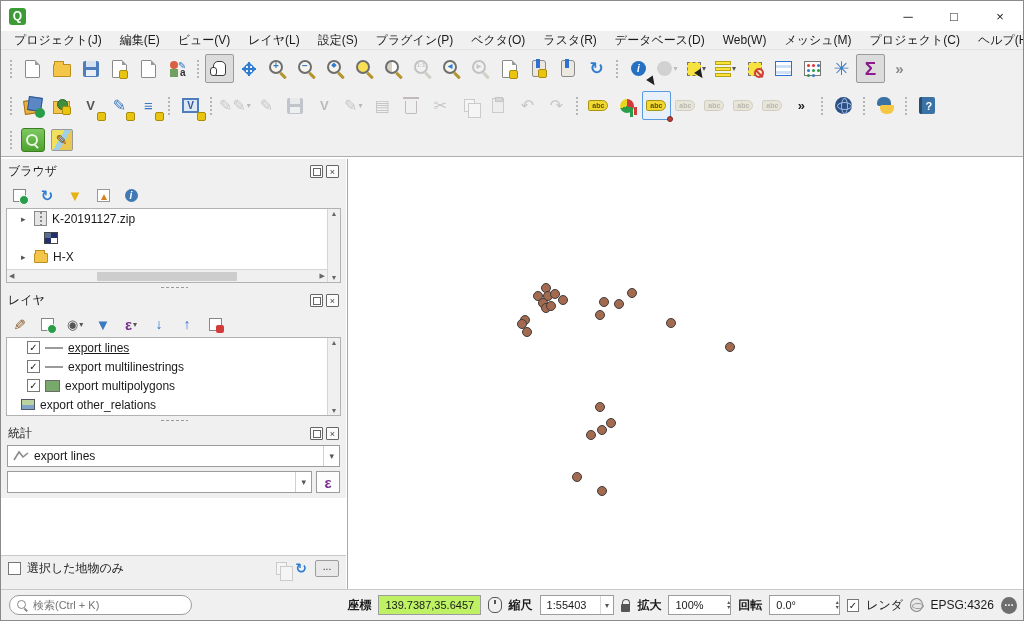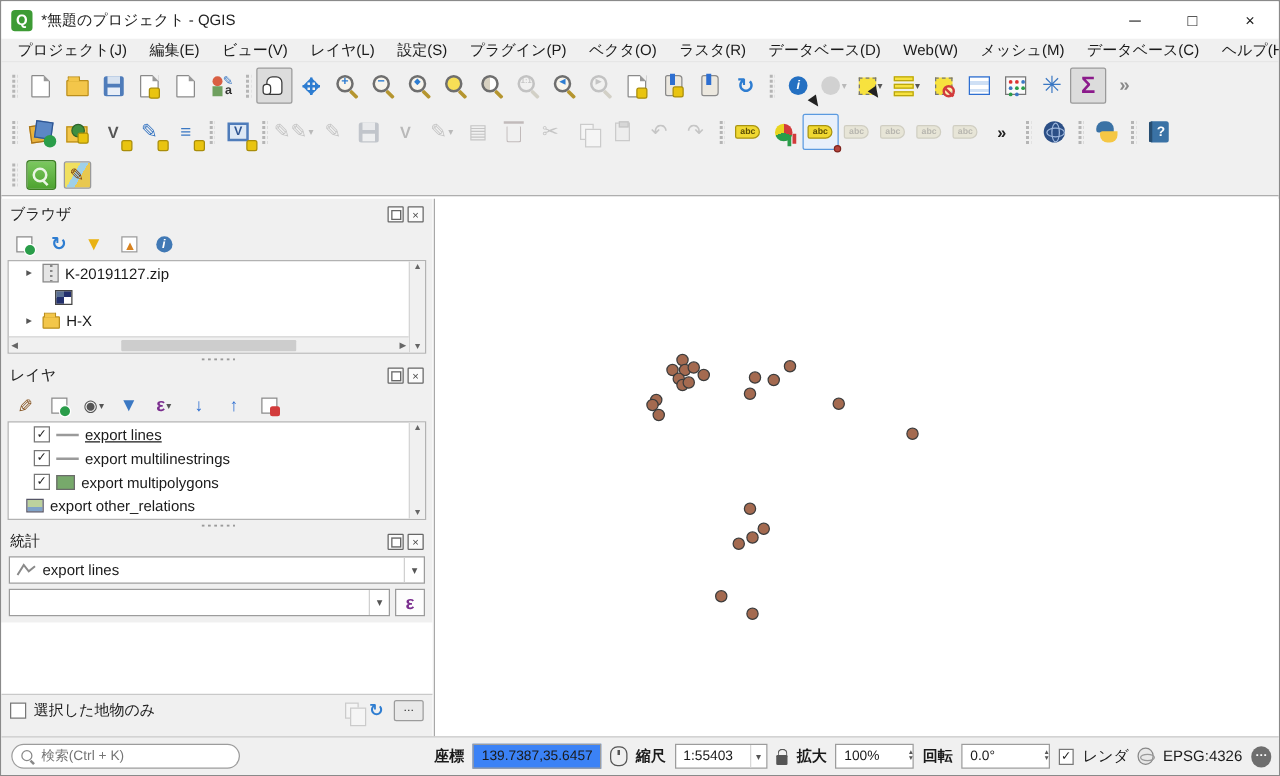--- a/index.html
+++ b/index.html
@@ -193,21 +193,21 @@
   .dot{position:absolute;width:10px;height:10px;border-radius:50%;border:1.5px solid #3c3c3c}
   
   .statusbar{position:absolute;left:0;bottom:0;width:1024px;height:31px;background:#f0f0f0;
         border-top:1px solid #c9c9c9;display:flex;align-items:center;padding:0 8px;gap:7px;font-size:12px}
   .locator{width:192px;height:20px;background:#fff;border:1px solid #9c9c9c;border-radius:10px;
         display:flex;align-items:center;padding:0 7px;gap:5px}
   .locator input{border:none;outline:none;font-size:11px;width:140px;font-family:inherit;background:transparent}
   .smag{width:11px;height:11px;position:relative;flex:none}
   .smag::before{content:"";position:absolute;left:0;top:0;width:7px;height:7px;border:1.5px solid #888;border-radius:50%}
   .smag::after{content:"";position:absolute;right:0;bottom:0;width:4px;height:1.5px;background:#888;transform:rotate(45deg)}
-  .sb-input{height:20px;background:#3b82f6;border:1px solid #9c9c9c;display:flex;align-items:center;
+  .sb-input{height:20px;background:#bef264;border:1px solid #9c9c9c;display:flex;align-items:center;
         justify-content:center;font-size:11px}
   .sb-label{white-space:nowrap}
   .spin{display:flex;flex-direction:column;justify-content:center;line-height:5px;margin-left:2px}
   .spin span{font-size:6px;color:#555}
   .sb-combo{height:20px;background:#fff;border:1px solid #9c9c9c;display:flex;align-items:center;font-size:11px}
   .sb-combo .txt{padding:0 6px}
   .sb-combo .arr{font-size:8px;color:#555;border-left:1px solid #d8d8d8;align-self:stretch;display:flex;align-items:center;padding:0 4px}
   .lock{width:10px;height:8px;background:#555;border-radius:1px;position:relative;margin-top:5px}
   .lock::before{content:"";position:absolute;left:1px;top:-5px;width:6px;height:6px;border:1.5px solid #555;border-bottom:none;border-radius:4px 4px 0 0}
   .sbcheck{width:13px;height:13px;border:1px solid #777;background:#fff;display:flex;align-items:center;justify-content:center;font-size:10px}
@@ -216,41 +216,40 @@
   .bubble{width:17px;height:17px;border-radius:50%;background:#6e6e6e;color:#fff;display:flex;
         align-items:center;justify-content:center;font-size:10px;font-weight:bold;line-height:1;padding-bottom:4px}
   .mousext{width:14px;height:16px;border:1.5px solid #555;border-radius:6px;position:relative}
   .mousext::before{content:"";position:absolute;left:5px;top:2px;width:1.5px;height:4px;background:#555}
 </style>
 </head>
 <body>
 
 <div class="titlebar">
   <div class="qlogo">Q</div>
-  <div class="wtitle">*無題のプロジェクト - QGIS</div>
   <div class="winbtns">
     <div class="winbtn">─</div>
     <div class="winbtn">□</div>
     <div class="winbtn">×</div>
   </div>
 </div>
 
 <div class="menubar">
   <span class="menu-item">プロジェクト(J)</span>
   <span class="menu-item">編集(E)</span>
   <span class="menu-item">ビュー(V)</span>
   <span class="menu-item">レイヤ(L)</span>
   <span class="menu-item">設定(S)</span>
   <span class="menu-item">プラグイン(P)</span>
   <span class="menu-item">ベクタ(O)</span>
   <span class="menu-item">ラスタ(R)</span>
   <span class="menu-item">データベース(D)</span>
   <span class="menu-item">Web(W)</span>
   <span class="menu-item">メッシュ(M)</span>
-  <span class="menu-item">データベース(C)</span>
+  <span class="menu-item">プロジェクト(C)</span>
   <span class="menu-item">ヘルプ(H)</span>
 </div>
 
 <div class="toolbars">
 
   <div class="trow">
     <span class="grip"></span>
     <div class="tbtn">
         <span class="ic-page"></span>
       </div>

